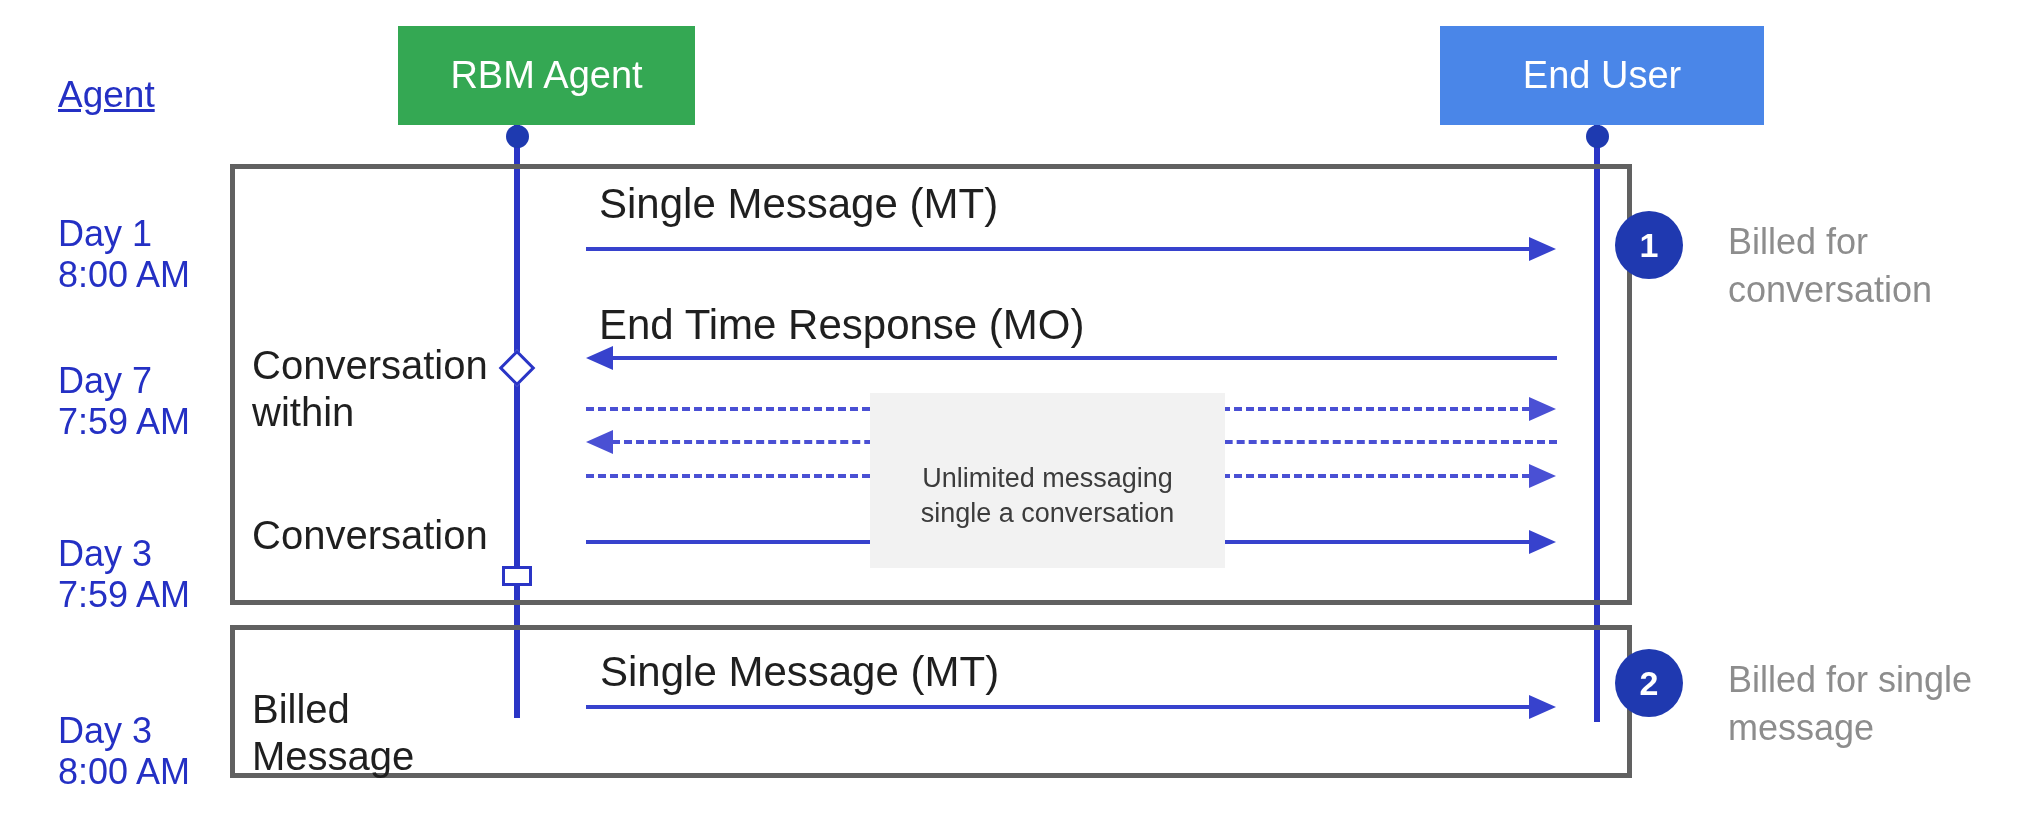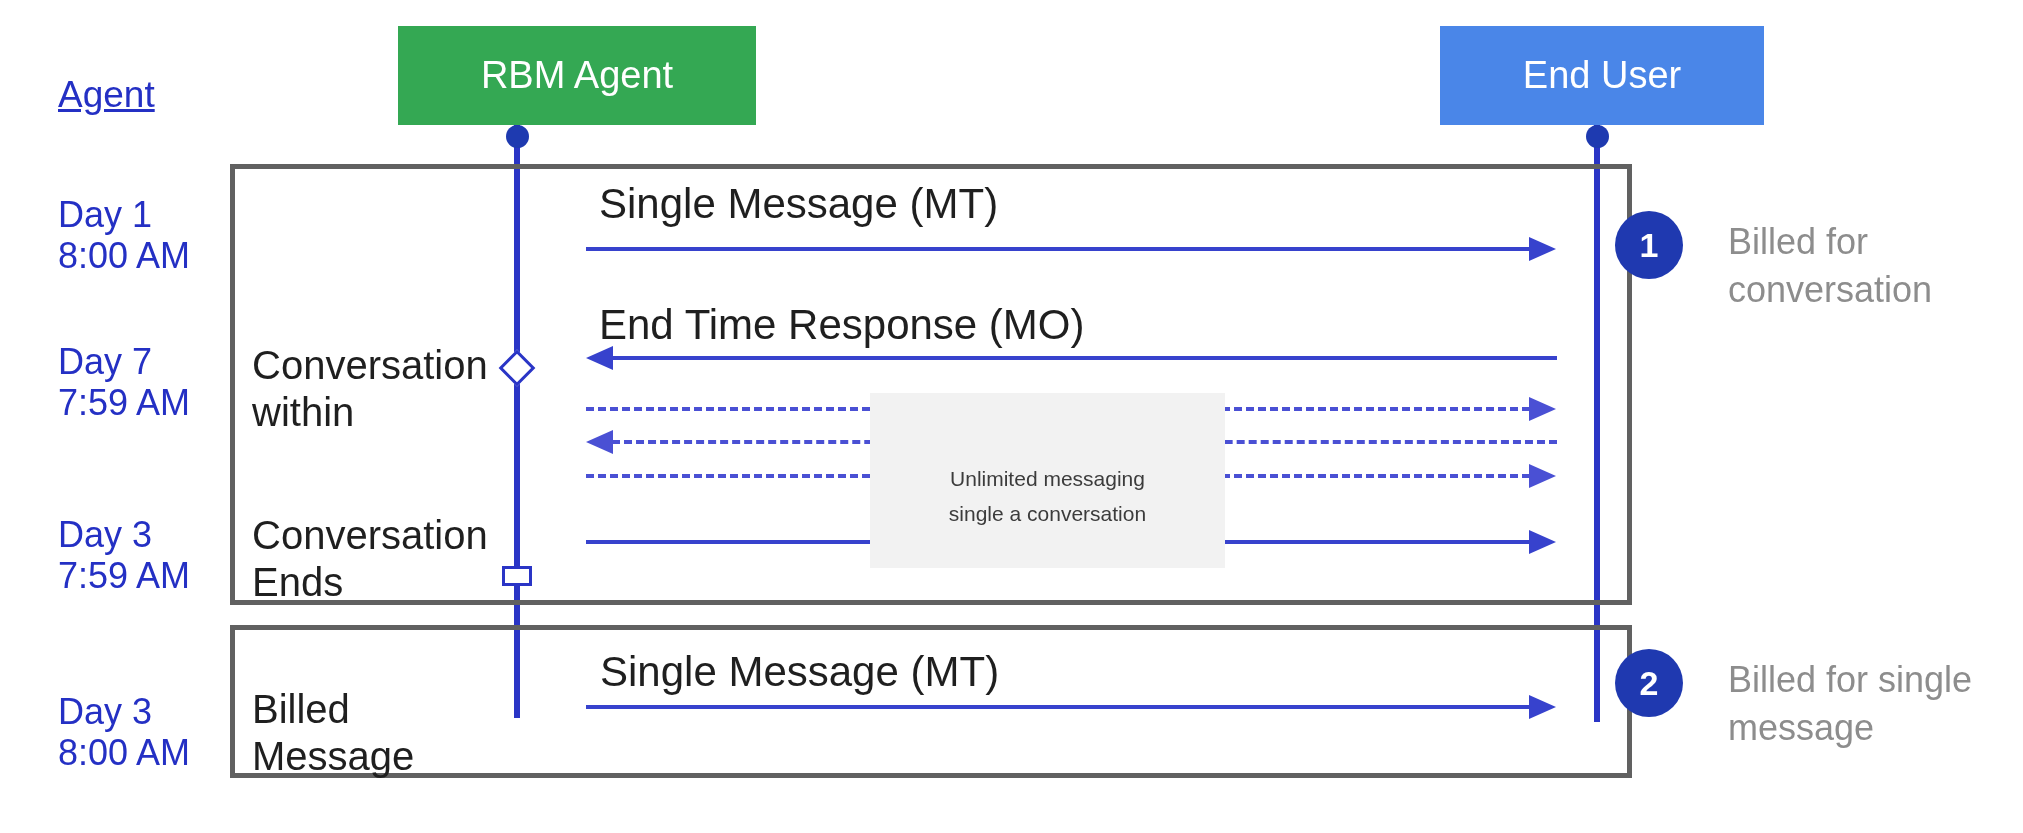--- a/index.html
+++ b/index.html
@@ -4,27 +4,27 @@
 <style>
   html,body{margin:0;padding:0;background:#ffffff;}
   .stage{
     position:relative;width:2023px;height:833px;background:#ffffff;
     font-family:"Liberation Sans","DejaVu Sans",sans-serif;overflow:hidden;
   }
   .abs{position:absolute;}
 
   
   .time-label{left:58px;top:74px;font-size:37px;color:#2430c4;text-decoration:underline;}
-  .day-label{left:58px;width:220px;font-size:36px;line-height:41px;color:#2430c4;}
+  .day-label{left:58px;width:220px;font-size:36px;line-height:41px;color:#2430c4;margin-top:19px;}
   .day-1{top:194px;} .day-2{top:341px;} .day-3a{top:514px;} .day-3b{top:691px;}
 
   
   .actor{height:99px;display:flex;align-items:center;justify-content:center;
          color:#ffffff;font-size:38px;top:26px;}
-  .actor-agent{left:398px;width:358px;background:#34a853;}
+  .actor-agent{left:398px;width:297px;background:#34a853;}
   .actor-user{left:1440px;width:324px;background:#4a86e8;}
 
   
   .lifeline{width:6px;background:#2a35c6;top:125px;}
   .lifeline-agent{left:514px;height:593px;}
   .lifeline-user{left:1594px;height:597px;}
   .dot{width:23px;height:23px;border-radius:50%;background:#1e3ab0;top:125px;}
   .dot-agent{left:506px;} .dot-user{left:1586px;}
 
   
@@ -61,21 +61,21 @@
   .y-d1{top:407px;} .y-d1h{top:397px;}
   .y-d2{top:440px;} .y-d2h{top:430px;}
   .y-d3{top:474px;} .y-d3h{top:464px;}
   .y-m3{top:540px;} .y-m3h{top:530px;}
   .y-m4{top:705px;} .y-m4h{top:695px;}
 
   
   .note{left:870px;top:393px;width:355px;height:175px;background:#f2f2f2;
         display:flex;flex-direction:column;align-items:center;justify-content:center;
         padding-top:30px;box-sizing:border-box;}
-  .note div{font-size:21px;line-height:35px;color:#3c3c3c;text-align:center;}
+  .note div{font-size:27px;line-height:35px;color:#3c3c3c;text-align:center;}
 
   
   .badge{width:68px;height:68px;border-radius:50%;background:#1f39b0;color:#ffffff;
          font-size:34px;font-weight:bold;display:flex;align-items:center;justify-content:center;}
   .badge-1{left:1615px;top:211px;}
   .badge-2{left:1615px;top:649px;}
   .billed{width:320px;font-size:36px;line-height:48px;color:#8d8d8d;}
   .billed-1{left:1728px;top:218px;}
   .billed-2{left:1728px;top:656px;}
 </style>
@@ -113,21 +113,20 @@
 
   <div class="abs frame frame-1"></div>
   <div class="abs frame frame-2"></div>
 
   <div class="abs side-label side-starts">
     <div>Conversation</div>
     <div>within</div>
   </div>
   <div class="abs side-label side-ends">
     <div>Conversation</div>
-    <div>Ends</div>
   </div>
   <div class="abs side-label side-single">
     <div>Billed</div>
     <div>Message</div>
   </div>
 
   <div class="abs marker-diamond"></div>
   <div class="abs marker-square"></div>
 
   <div class="abs msg-label lbl-mt1">Single Message (MT)</div>

